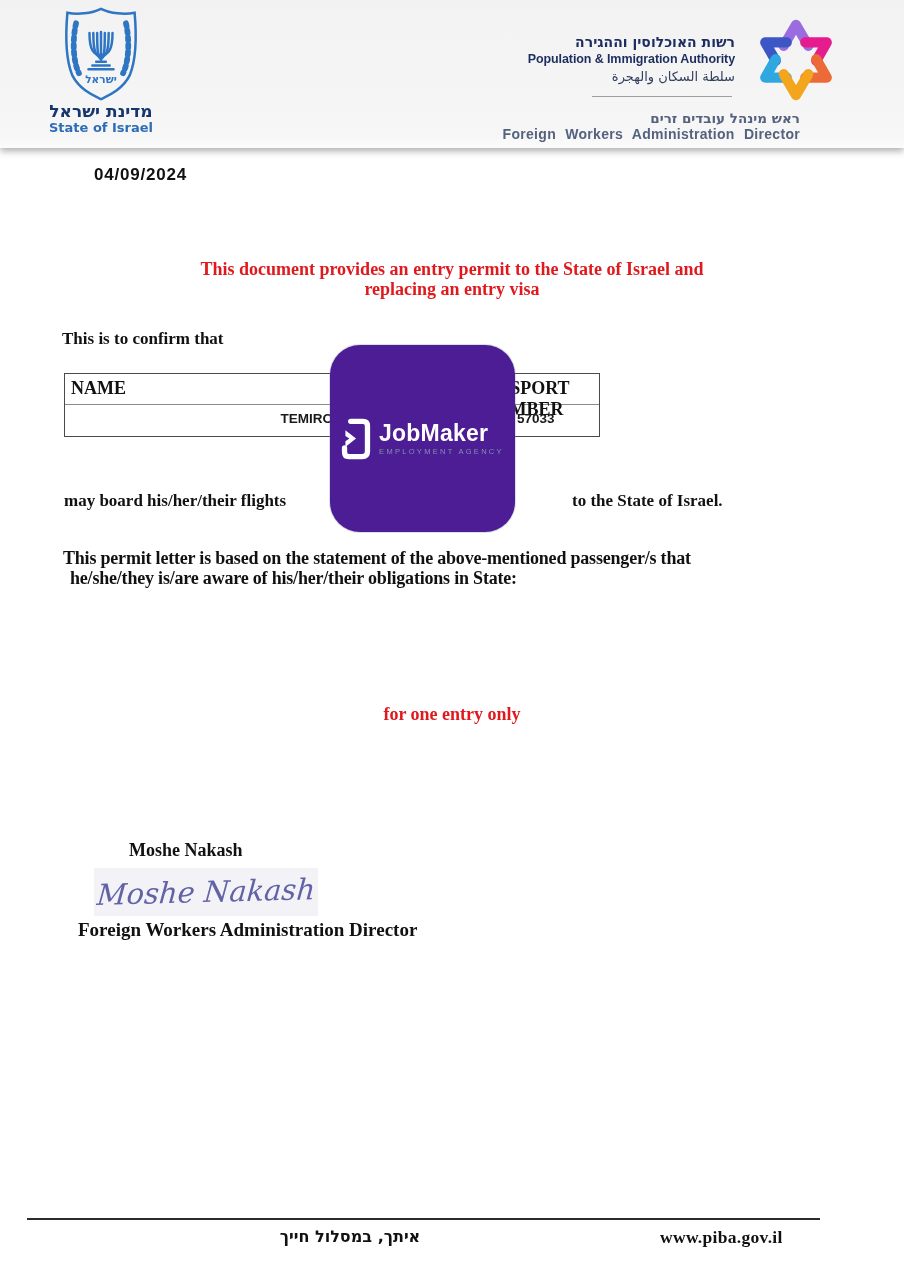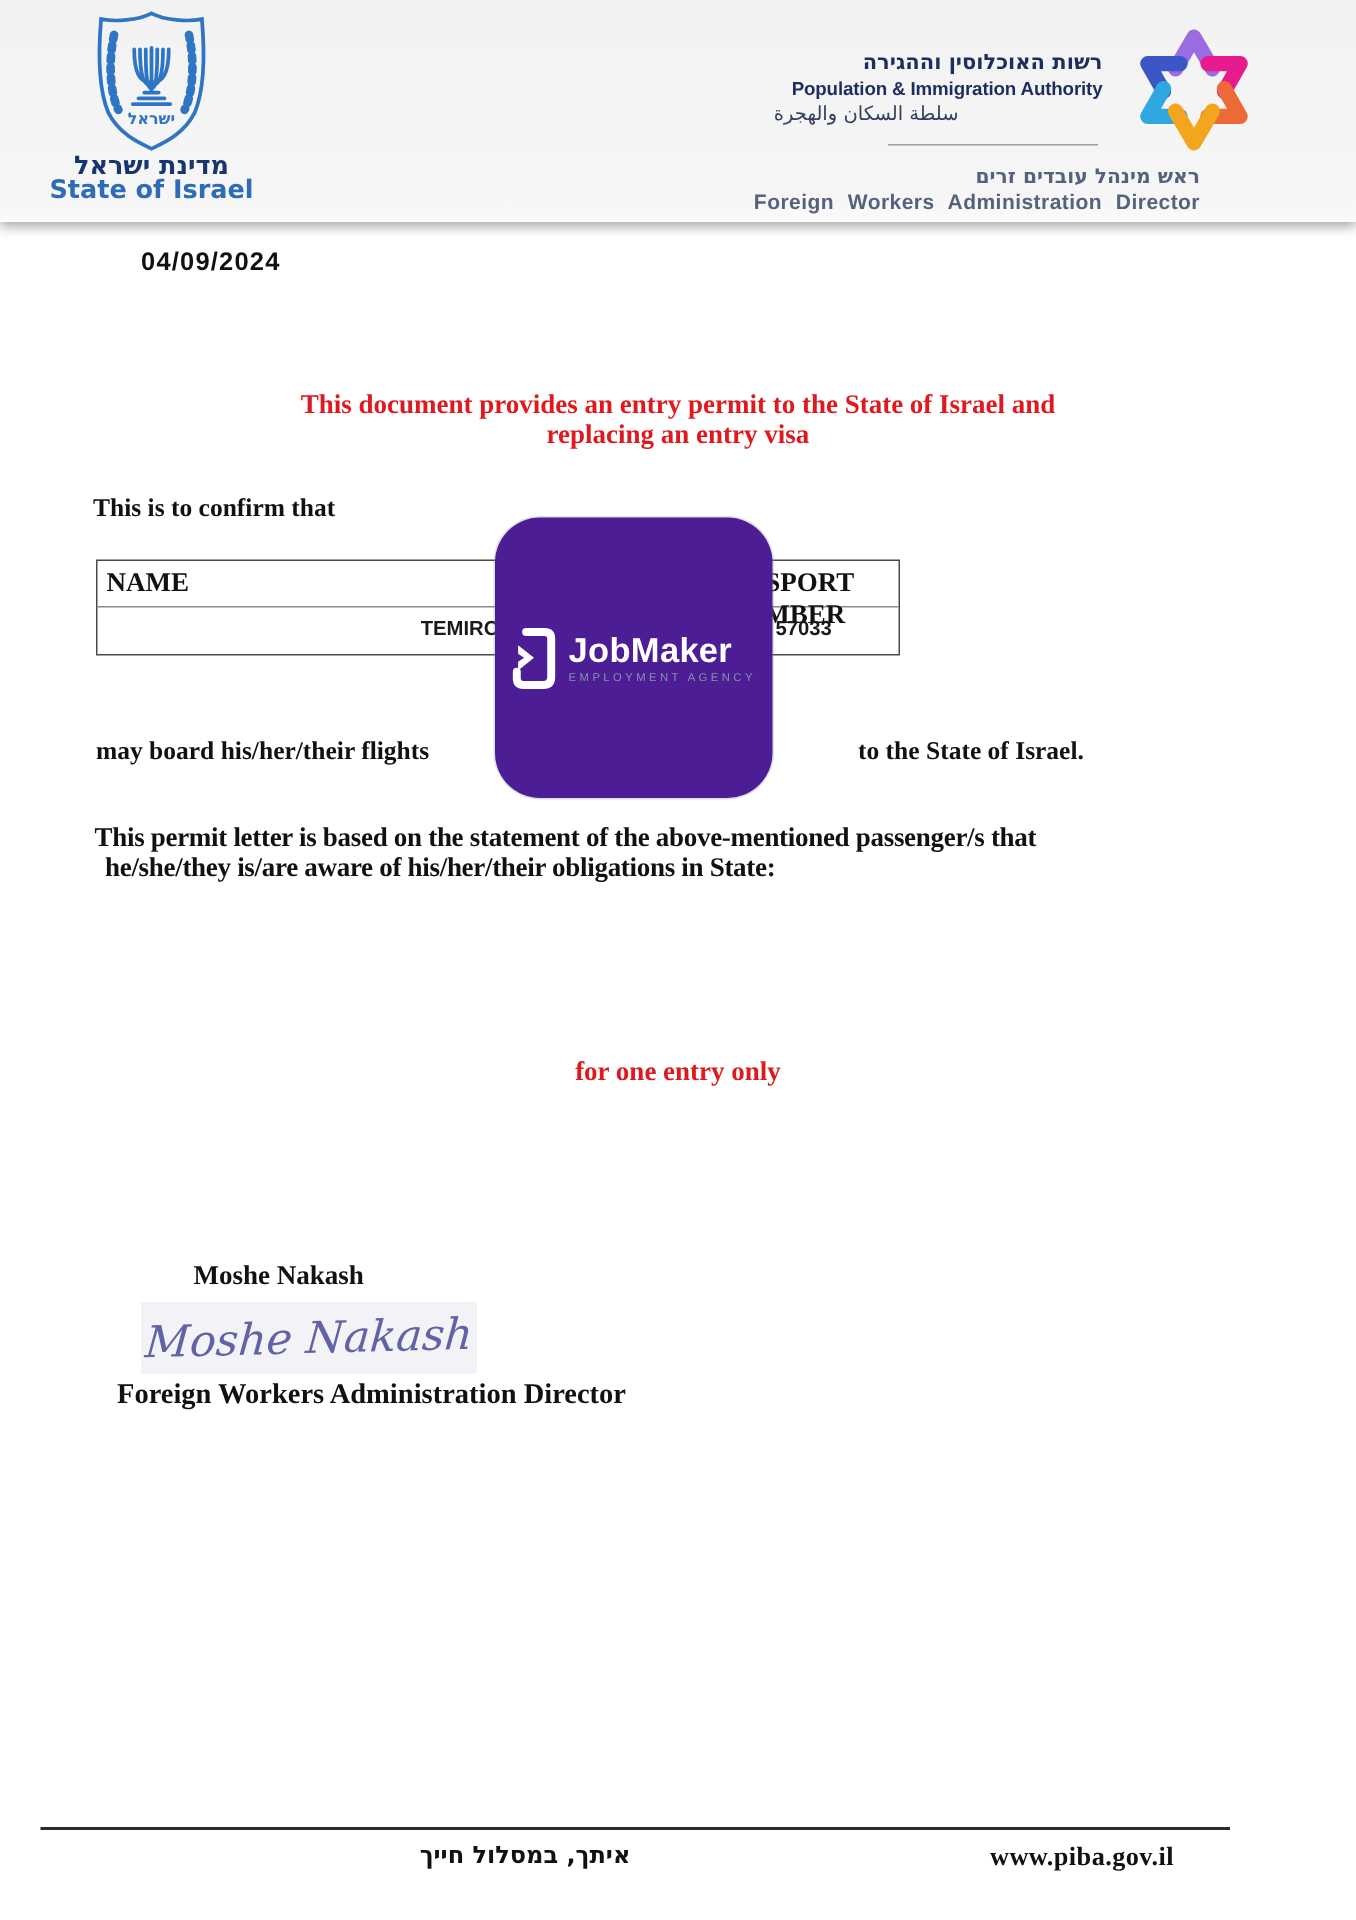--- a/index.html
+++ b/index.html
@@ -6,26 +6,26 @@
   .page{position:relative;width:904px;height:1280px;margin:0 auto;background:#ffffff;
         font-family:"Liberation Serif",serif;overflow:hidden;}
 
   
   .letterhead{position:absolute;left:0;top:0;width:904px;height:148px;
               background:linear-gradient(#f2f2f3,#f6f6f7 90%,#fbfbfc);
               box-shadow:0 3px 7px rgba(70,70,75,.45);}
   .emblem-block{position:absolute;left:30px;top:6px;width:142px;text-align:center;}
   .emblem-block svg{display:block;margin:0 auto;}
   .state-he{font-family:"DejaVu Sans",sans-serif;font-weight:bold;font-size:17px;color:#17366e;line-height:18px;}
-  .state-en{font-family:"DejaVu Sans",sans-serif;font-weight:bold;font-size:17px;color:#2e6db5;line-height:15px;}
+  .state-en{font-family:"DejaVu Sans",sans-serif;font-weight:bold;font-size:13px;color:#2e6db5;line-height:15px;}
 
   .authority-block{position:absolute;left:420px;top:33px;width:315px;text-align:right;}
   .auth-he{font-family:"DejaVu Sans",sans-serif;font-weight:bold;font-size:14px;color:#1d2d5f;line-height:18px;}
   .auth-en{font-family:"Liberation Sans",sans-serif;font-weight:bold;font-size:12.5px;color:#1d2d5f;line-height:17px;letter-spacing:-.1px;}
-  .auth-ar{font-family:"DejaVu Sans",sans-serif;font-size:13px;color:#33415f;line-height:17px;text-align:center;}
+  .auth-ar{font-family:"DejaVu Sans",sans-serif;font-size:13px;color:#33415f;line-height:17px;}
   .auth-divider{position:absolute;left:592px;top:96px;width:140px;height:1px;background:#9d9da2;}
   .star-logo{position:absolute;left:750px;top:16px;}
   .dept-block{position:absolute;left:460px;top:110px;width:340px;text-align:right;}
   .dept-he{font-family:"DejaVu Sans",sans-serif;font-weight:bold;font-size:13.5px;color:#55627e;line-height:16px;}
   .dept-en{font-family:"Liberation Sans",sans-serif;font-weight:bold;font-size:14px;color:#55627e;line-height:17px;word-spacing:5px;letter-spacing:.3px;}
 
   
   .issue-date{position:absolute;left:94px;top:165px;font-family:"Liberation Sans",sans-serif;
               font-weight:bold;font-size:17px;color:#111;letter-spacing:.8px;}
   .notice-red{position:absolute;left:0;top:259px;width:904px;text-align:center;

